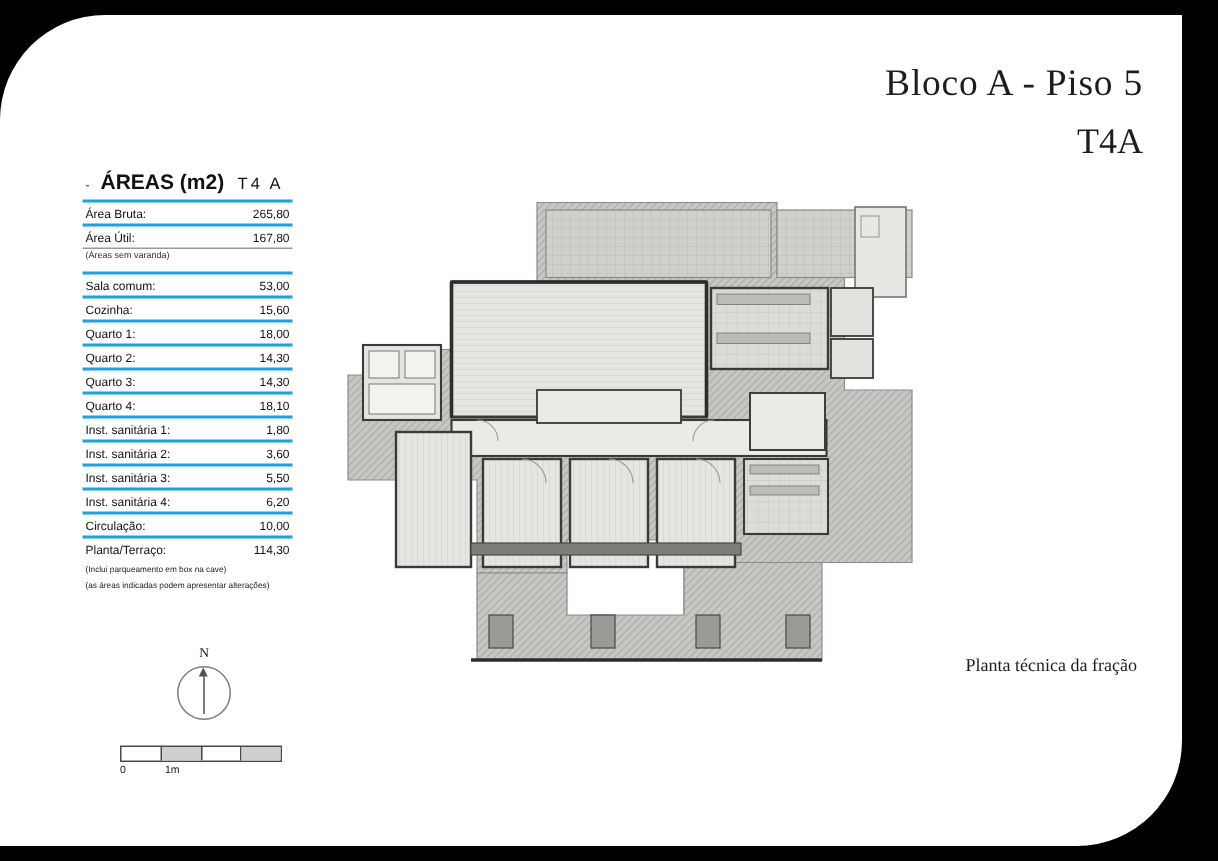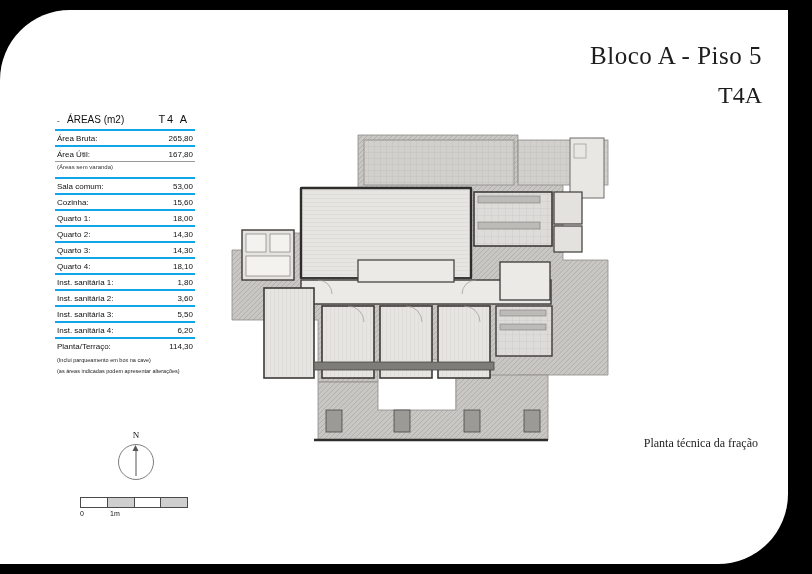--- a/index.html
+++ b/index.html
@@ -64,21 +64,22 @@
     display: flex;
     align-items: baseline;
     padding: 0 2px 4px 2px;
   }
   .areas .hdr .dash {
     width: 10px;
     font-size: 8px;
   }
   .areas .hdr .ttl {
     flex: 1;
-    font-size: 10px;
+    font-size: 14px;
+    font-weight: bold;
   }
   .areas .hdr .code {
     font-size: 11px;
     letter-spacing: 2px;
     padding-right: 4px;
     text-align: center;
   }
   .row {
     display: flex;
     justify-content: space-between;
@@ -235,20 +236,24 @@
     </div>
     <div class="row">
       <span class="l">Inst. sanitária 3:</span>
       <span class="v">5,50</span>
     </div>
     <div class="row">
       <span class="l">Inst. sanitária 4:</span>
       <span class="v">6,20</span>
     </div>
     <div class="row">
+      <span class="l">Circulação:</span>
+      <span class="v">10,00</span>
+    </div>
+    <div class="row">
       <span class="l">Planta/Terraço:</span>
       <span class="v">114,30</span>
     </div>
 
     <div class="footnote">(Inclui parqueamento em box na cave)</div>
     <div class="footnote">(as áreas indicadas podem apresentar alterações)</div>
   </div>
 
   <div class="compass">
     <div class="n">N</div>

